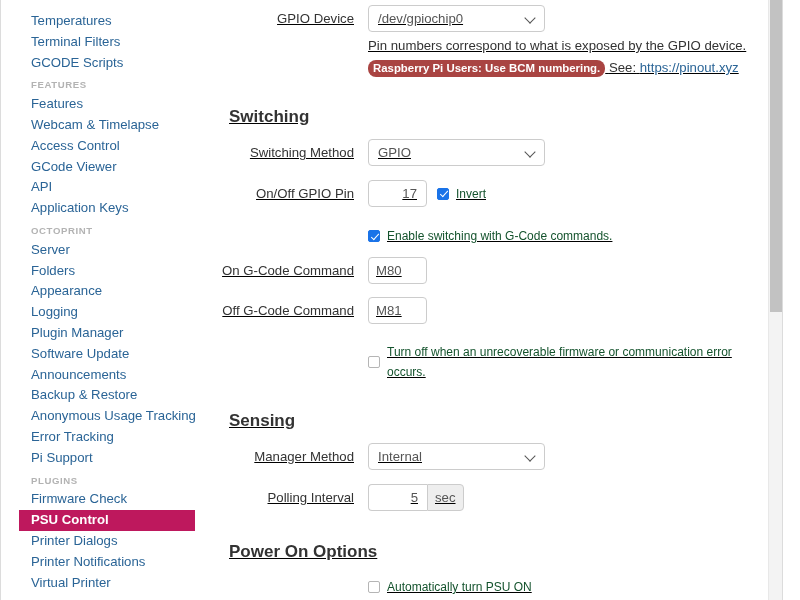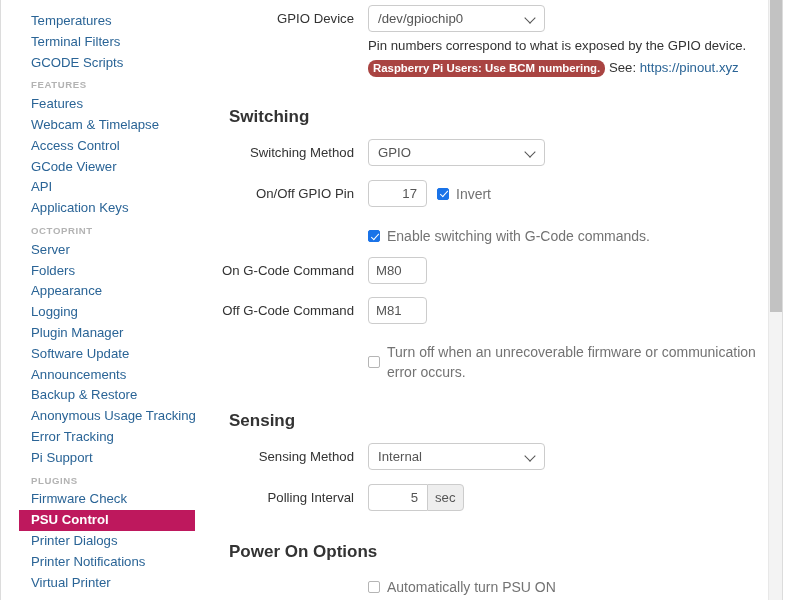--- a/index.html
+++ b/index.html
@@ -70,20 +70,21 @@
   }
 
   
   #main {
     position: relative;
     flex: 1 1 auto;
     height: 600px;
     background: #ffffff;
     overflow: hidden;
     padding-left: 7px;
+    text-decoration: underline;
   }
 
   #main-inner {
     position: relative;
     width: 558px;
     padding-top: 0px;
   }
 
   .form-row {
     display: flex;
@@ -177,22 +178,22 @@
     border: 1px solid #cccccc;
     border-top-right-radius: 4px;
     border-bottom-right-radius: 4px;
   }
 
   
   .cb-wrap {
     display: inline-flex;
     align-items: center;
     cursor: pointer;
-    font-size: 14px;
-    color: #737373;
+    font-size: 12px;
+    color: #14532d;
     line-height: 20px;
   }
   .cb {
     display: inline-block;
     position: relative;
     width: 12px; height: 12px;
     flex: 0 0 12px;
     border: 1px solid #b5b5b5;
     border-radius: 2px;
     background: #ffffff;
@@ -389,21 +390,21 @@
       </div>
 
       <div class="form-row" style="margin-top:29px;text-align:center;">
         <div class="ctrl-label" style="flex:0 0 14px; width:14px; padding:0;"></div>
         <div class="ctrl-body">
           <h3 class="section">Sensing</h3>
         </div>
       </div>
 
       <div class="form-row" style="margin-top:12px;">
-        <div class="ctrl-label">Sensing Method</div>
+        <div class="ctrl-label">Manager Method</div>
         <div class="ctrl-body">
           <div class="sel">
             <span>Internal</span>
             <span class="chev"></span>
           </div>
         </div>
       </div>
 
       <div class="form-row" style="margin-top:14px;">
         <div class="ctrl-label">Polling Interval</div>

